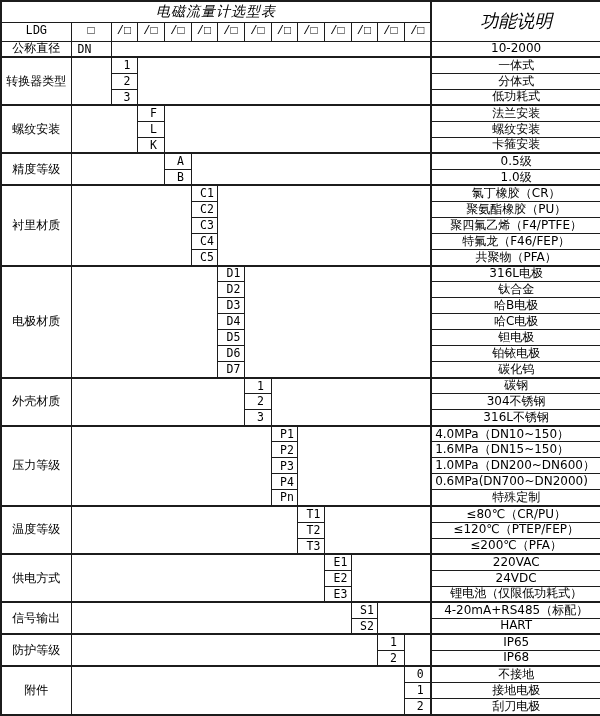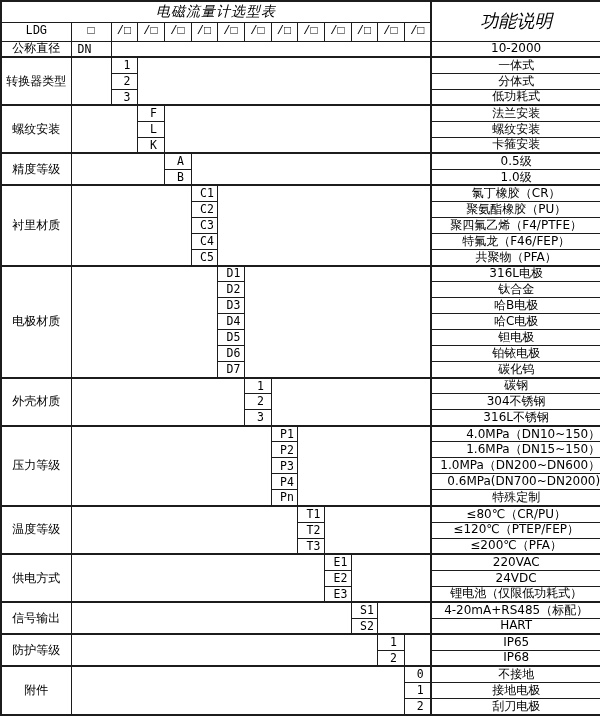--- a/index.html
+++ b/index.html
@@ -18,21 +18,21 @@
     overflow:hidden;white-space:nowrap;
   }
   tr{height:16px;}
   tr.title-row{height:21px;}
   tr.model-row{height:19px;font-family:Liberation Mono, monospace;}
   td.title{font-size:14px;letter-spacing:1px;font-style:italic;}
   td.fnh{font-size:18px;font-style:italic;}
   td.fn{border-left:2px solid #1c1c1c;}
   tr.bs td{border-top:2px solid #1c1c1c;}
   td.dn{text-align:left;padding-left:2px;}
-  td.left{text-align:right;padding-left:3px;}
+  td.left{text-align:left;padding-left:3px;}
   td.code{font-family:"DejaVu Sans Mono","DejaVu Sans",sans-serif;font-size:11.5px;padding-left:6px;}
 </style>
 </head>
 <body>
 
 <table class="sel">
   <colgroup>
     <col style="width:70px">
     <col style="width:40px">
     <col style="width:26px">

